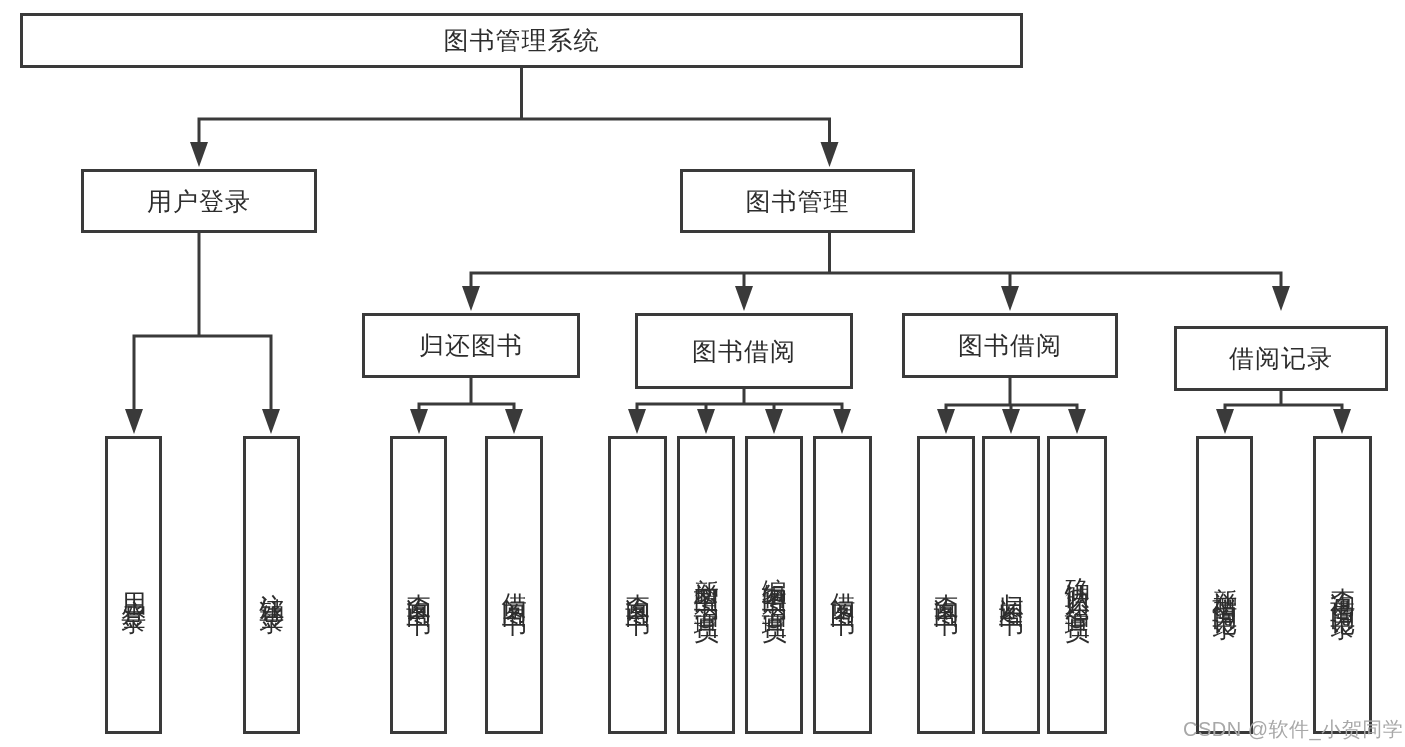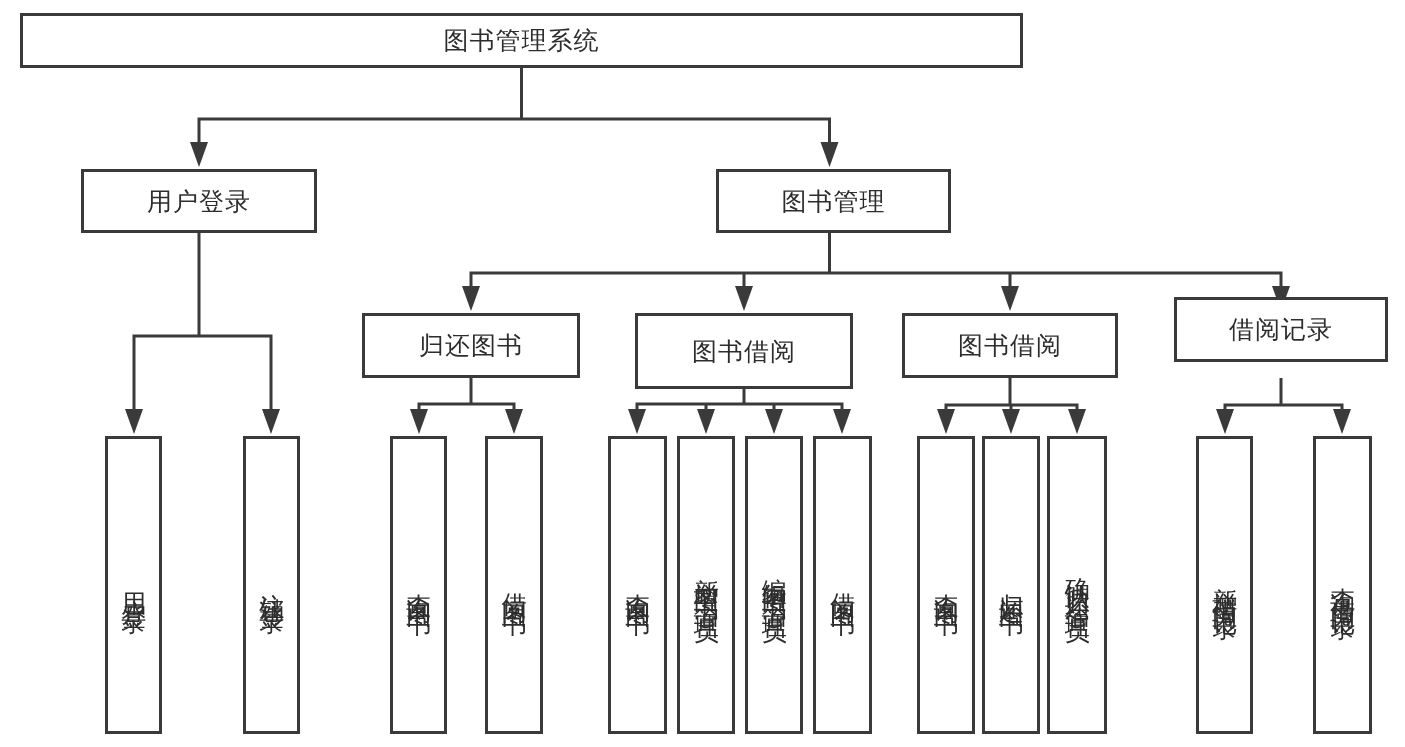--- a/index.html
+++ b/index.html
@@ -95,39 +95,40 @@
     <polygon points="1068,409 1086,409 1077,434"></polygon>
 
     <path d="M1281 378 V406.5 M1223.5 405 H1343.5 M1225 405 V413 M1342 405 V413"></path>
     <polygon points="1216,409 1234,409 1225,434"></polygon>
     <polygon points="1333,409 1351,409 1342,434"></polygon>
   </svg>
 
   <div class="node h" style="left:20px; top:13px; width:1003px; height:55px">图书管理系统</div>
 
   <div class="node h" style="left:81px; top:169px; width:236px; height:64px">用户登录</div>
-  <div class="node h" style="left:716px; top:169px; width:235px; height:64px">图书管理</div>
+  <div class="node h" style="left:680px; top:169px; width:235px; height:64px">图书管理</div>
 
   <div class="node h" style="left:362px; top:313px; width:218px; height:65px">归还图书</div>
   <div class="node h" style="left:635px; top:313px; width:218px; height:76px">图书借阅</div>
   <div class="node h" style="left:902px; top:313px; width:216px; height:65px">图书借阅</div>
-  <div class="node h" style="left:1174px; top:297px; width:214px; height:65px">借阅记录</div>
+  <div class="node h" style="left:1174px; top:326px; width:214px; height:65px">借阅记录</div>
 
   <div class="node v" style="left:105px; top:436px; width:57px; height:298px">用户登录</div>
   <div class="node v" style="left:243px; top:436px; width:57px; height:298px">注销登录</div>
 
   <div class="node v" style="left:390px; top:436px; width:57px; height:298px">查询图书</div>
   <div class="node v" style="left:485px; top:436px; width:58px; height:298px">借阅图书</div>
 
   <div class="node v" style="left:608px; top:436px; width:59px; height:298px">查询图书</div>
   <div class="node v" style="left:677px; top:436px; width:58px; height:298px">新增图书（管理员）</div>
   <div class="node v" style="left:745px; top:436px; width:58px; height:298px">编辑图书（管理员）</div>
   <div class="node v" style="left:813px; top:436px; width:59px; height:298px">借阅图书</div>
 
   <div class="node v" style="left:917px; top:436px; width:58px; height:298px">查询图书</div>
   <div class="node v" style="left:982px; top:436px; width:58px; height:298px">归还图书</div>
   <div class="node v" style="left:1047px; top:436px; width:60px; height:298px">确认归还（管理员）</div>
 
   <div class="node v" style="left:1196px; top:436px; width:57px; height:298px">新增借阅记录</div>
   <div class="node v" style="left:1313px; top:436px; width:59px; height:298px">查询借阅记录</div>
 
+  <div class="watermark">CSDN @软件_小贺同学</div>
 
 </div>
 
 </body></html>

